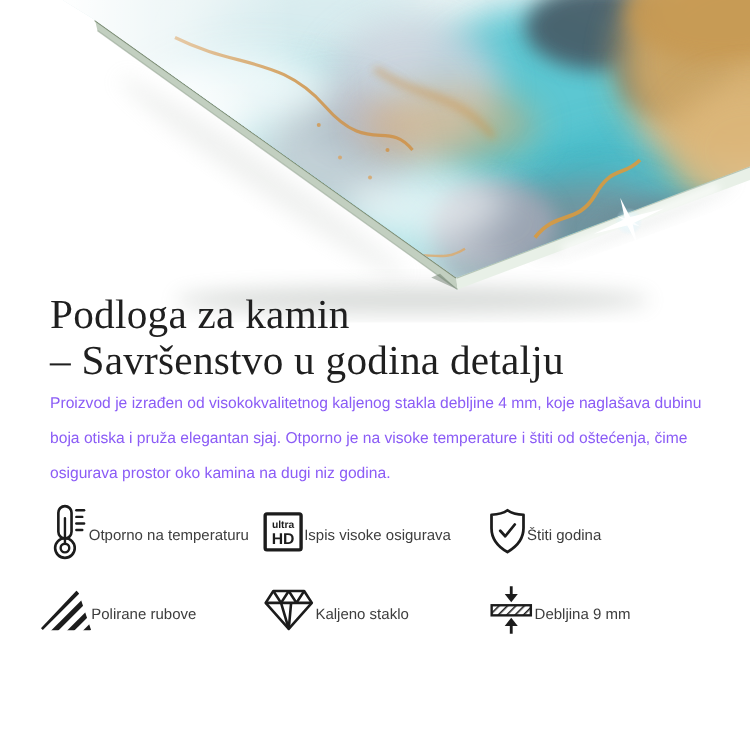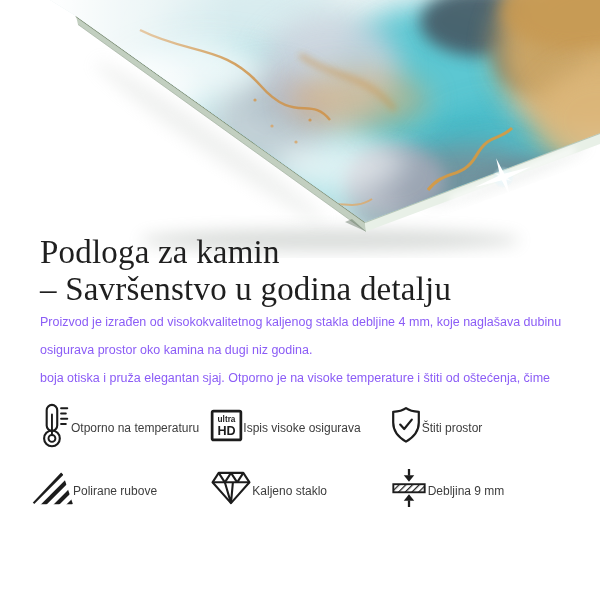--- a/index.html
+++ b/index.html
@@ -113,22 +113,22 @@
     </g>
   </svg>
 
   <div class="title-block">
     <div>Podloga za kamin</div>
     <div>– Savršenstvo u godina detalju</div>
   </div>
 
   <div class="desc-block">
     <div>Proizvod je izrađen od visokokvalitetnog kaljenog stakla debljine 4 mm, koje naglašava dubinu</div>
+    <div>boja otiska i pruža elegantan sjaj. Otporno je na visoke temperature i štiti od oštećenja, čime</div>
     <div>osigurava prostor oko kamina na dugi niz godina.</div>
-    <div>boja otiska i pruža elegantan sjaj. Otporno je na visoke temperature i štiti od oštećenja, čime</div>
   </div>
 
   <div class="features">
 
     <div class="feature">
       <div class="icon-box">
         <svg width="40" height="46" viewBox="0 0 40 48" class="ico" stroke-linecap="round">
           <rect x="15.5" y="3" width="11" height="27" rx="5.5"></rect>
           <circle cx="21" cy="38" r="8.2"></circle>
           <circle cx="21" cy="38" r="3.6" stroke-width="2"></circle>
@@ -153,21 +153,21 @@
       <div class="feature-label">Ispis visoke osigurava</div>
     </div>
 
     <div class="feature">
       <div class="icon-box">
         <svg width="32" height="38" viewBox="0 0 32 38" class="ico" stroke-linecap="round" stroke-linejoin="round">
           <path d="M16 2.2 C13 4.4 8.2 5.6 3.2 5.8 L3.2 16.5 C3.2 25.5 8.6 31.4 16 35.6 C23.4 31.4 28.8 25.5 28.8 16.5 L28.8 5.8 C23.8 5.6 19 4.4 16 2.2 Z"></path>
           <path d="M10.2 18.6 L14.2 23 L21.8 13.6"></path>
         </svg>
       </div>
-      <div class="feature-label">Štiti prostor</div>
+      <div class="feature-label">Štiti godina</div>
     </div>
 
     <div class="feature">
       <div class="icon-box">
         <svg width="42" height="38" viewBox="0 0 46 40">
           <defs>
               <clipPath id="triClip">
                 <polygon points="0,38 34,2 46,38"></polygon>
               </clipPath>
             </defs>

